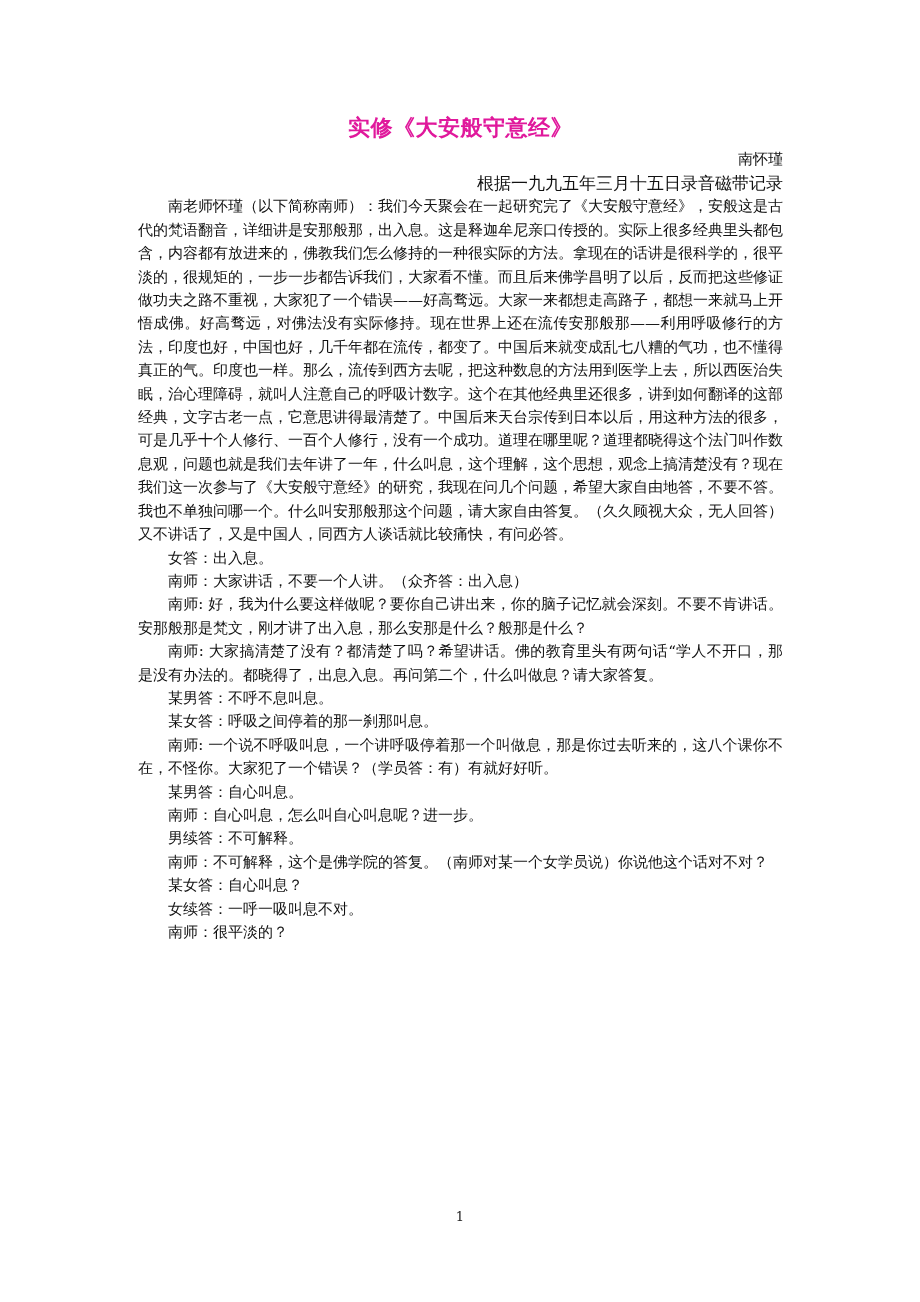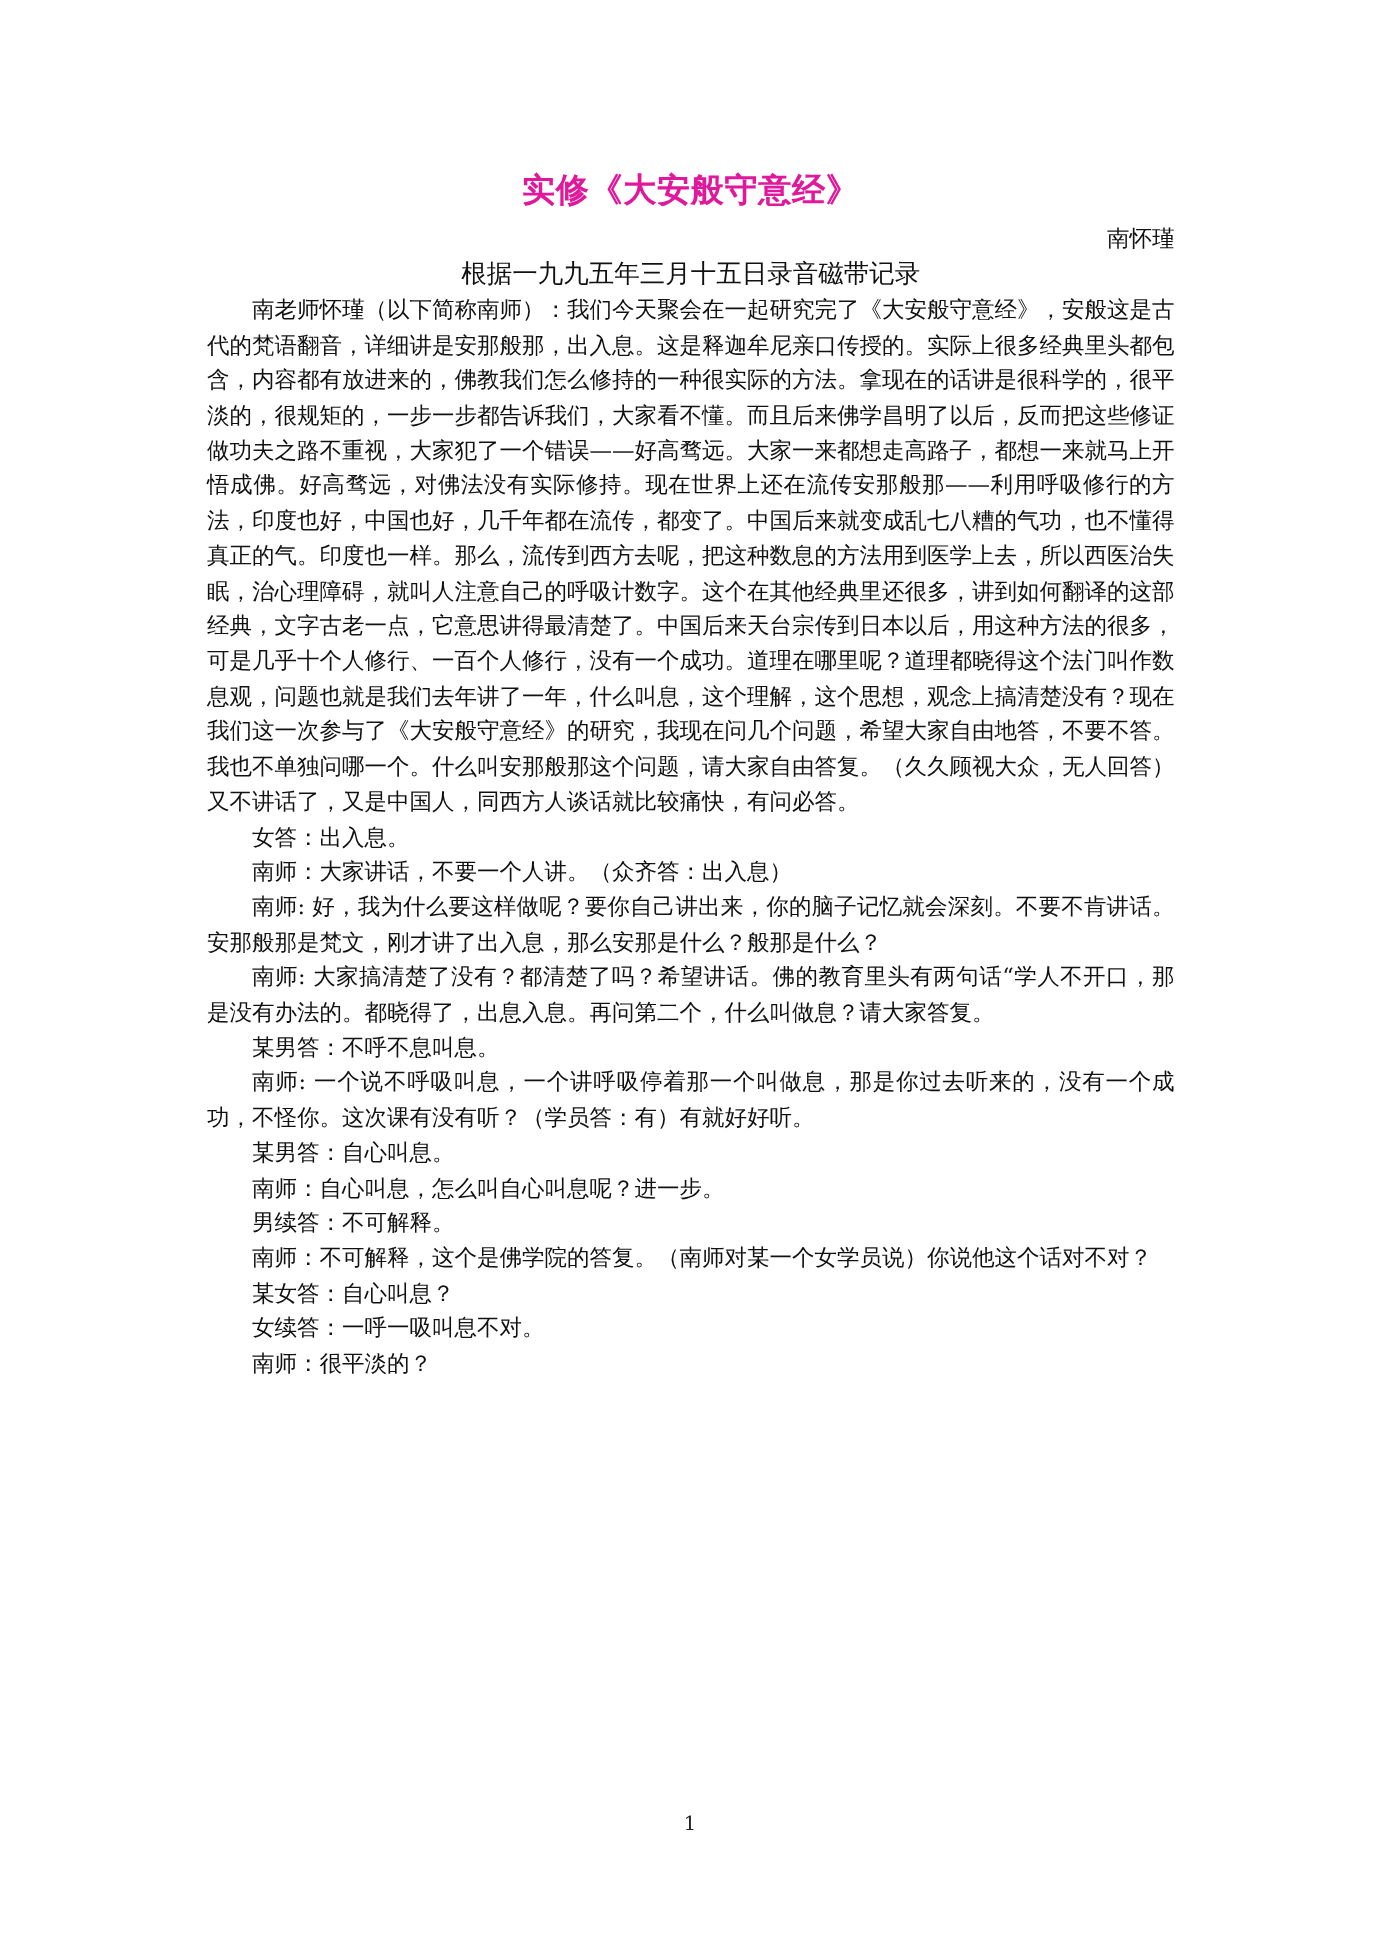--- a/index.html
+++ b/index.html
@@ -45,21 +45,21 @@
 
   .doc-author {
     text-align: right;
     font-size: 15px;
     line-height: 22px;
     margin: 0 0 2px 0;
     color: #111111;
   }
 
   .doc-subtitle {
-    text-align: center;
+    text-align: right;
     font-size: 17px;
     line-height: 23.4px;
     margin: 0;
     color: #111111;
   }
 
   .body-block {
     margin: 0;
     padding: 0;
   }
@@ -101,21 +101,22 @@
 
     <div class="doc-subtitle">根据一九九五年三月十五日录音磁带记录</div>
 
     <div class="body-block" id="body-block">
         <p class="para">南老师怀瑾（以下简称南师）：我们今天聚会在一起研究完了《大安般守意经》，安般这是古代的梵语翻音，详细讲是安那般那，出入息。这是释迦牟尼亲口传授的。实际上很多经典里头都包含，内容都有放进来的，佛教我们怎么修持的一种很实际的方法。拿现在的话讲是很科学的，很平淡的，很规矩的，一步一步都告诉我们，大家看不懂。而且后来佛学昌明了以后，反而把这些修证做功夫之路不重视，大家犯了一个错误——好高骛远。大家一来都想走高路子，都想一来就马上开悟成佛。好高骛远，对佛法没有实际修持。现在世界上还在流传安那般那——利用呼吸修行的方法，印度也好，中国也好，几千年都在流传，都变了。中国后来就变成乱七八糟的气功，也不懂得真正的气。印度也一样。那么，流传到西方去呢，把这种数息的方法用到医学上去，所以西医治失眠，治心理障碍，就叫人注意自己的呼吸计数字。这个在其他经典里还很多，讲到如何翻译的这部经典，文字古老一点，它意思讲得最清楚了。中国后来天台宗传到日本以后，用这种方法的很多，可是几乎十个人修行、一百个人修行，没有一个成功。道理在哪里呢？道理都晓得这个法门叫作数息观，问题也就是我们去年讲了一年，什么叫息，这个理解，这个思想，观念上搞清楚没有？现在我们这一次参与了《大安般守意经》的研究，我现在问几个问题，希望大家自由地答，不要不答。我也不单独问哪一个。什么叫安那般那这个问题，请大家自由答复。（久久顾视大众，无人回答）又不讲话了，又是中国人，同西方人谈话就比较痛快，有问必答。</p>
         <p class="para">女答：出入息。</p>
         <p class="para">南师：大家讲话，不要一个人讲。（众齐答：出入息）</p>
         <p class="para">南师: 好，我为什么要这样做呢？要你自己讲出来，你的脑子记忆就会深刻。不要不肯讲话。安那般那是梵文，刚才讲了出入息，那么安那是什么？般那是什么？</p>
         <p class="para">南师: 大家搞清楚了没有？都清楚了吗？希望讲话。佛的教育里头有两句话“学人不开口，那是没有办法的。都晓得了，出息入息。再问第二个，什么叫做息？请大家答复。</p>
         <p class="para">某男答：不呼不息叫息。</p>
-        <p class="para">南师: 一个说不呼吸叫息，一个讲呼吸停着那一个叫做息，那是你过去听来的，没有一个成功，不怪你。这次课有没有听？（学员答：有）有就好好听。</p>
+        <p class="para">某女答：呼吸之间停着的那一刹那叫息。</p>
+        <p class="para">南师: 一个说不呼吸叫息，一个讲呼吸停着那一个叫做息，那是你过去听来的，这八个课你不在，不怪你。大家犯了一个错误？（学员答：有）有就好好听。</p>
         <p class="para">某男答：自心叫息。</p>
         <p class="para">南师：自心叫息，怎么叫自心叫息呢？进一步。</p>
         <p class="para">男续答：不可解释。</p>
         <p class="para">南师：不可解释，这个是佛学院的答复。（南师对某一个女学员说）你说他这个话对不对？</p>
         <p class="para">某女答：自心叫息？</p>
         <p class="para">女续答：一呼一吸叫息不对。</p>
         <p class="para">南师：很平淡的？</p>
       </div>
 
   </div>

